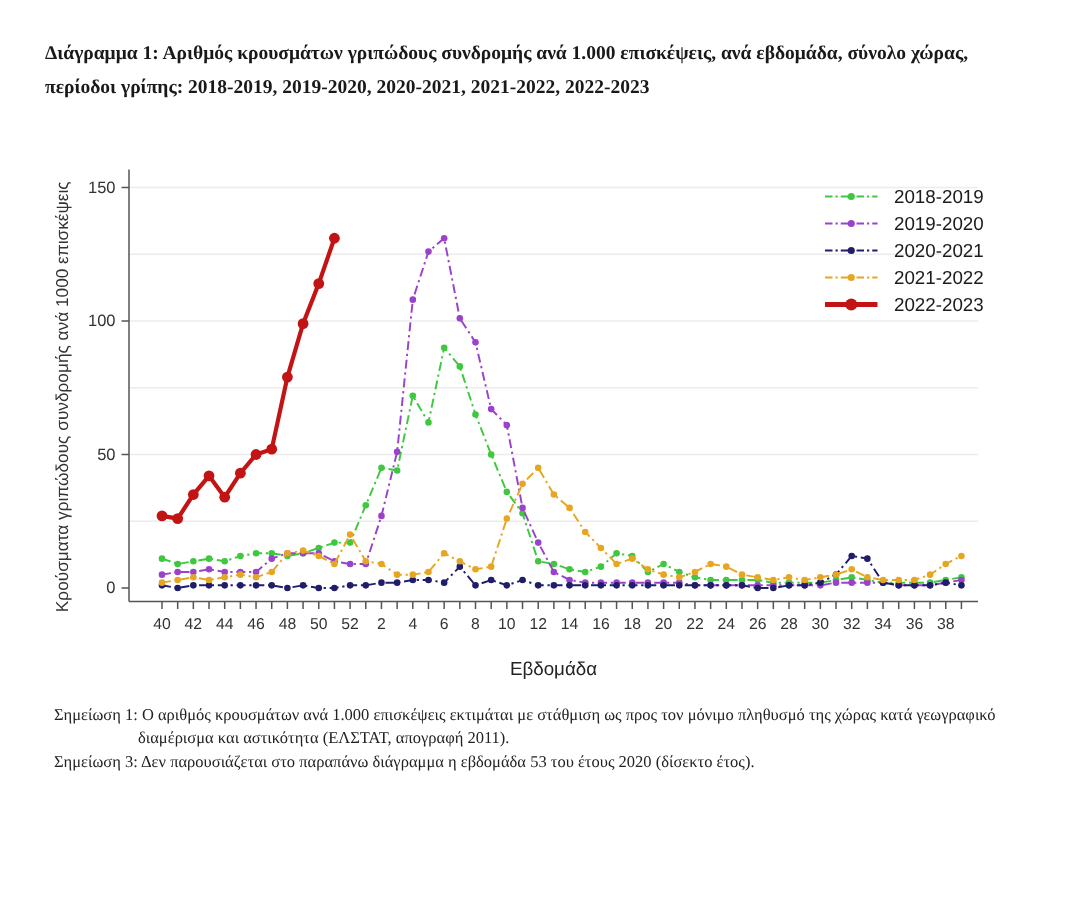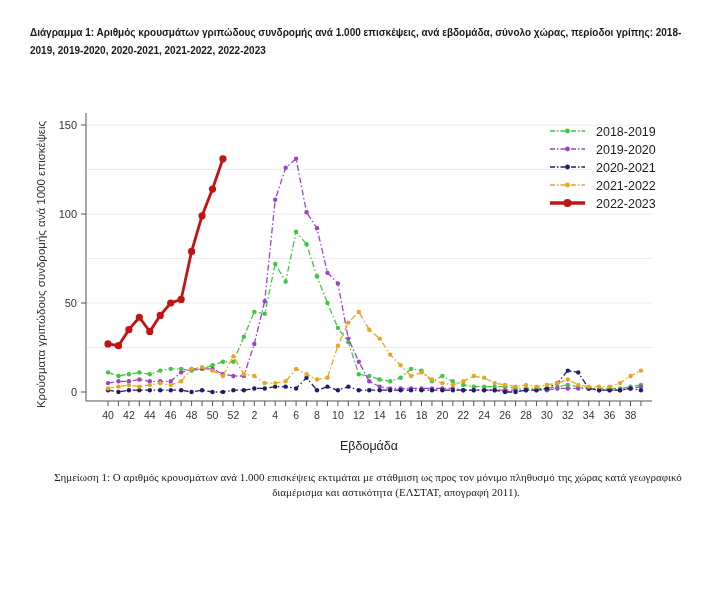--- a/index.html
+++ b/index.html
@@ -1,26 +1,26 @@
 <!DOCTYPE html>
 <html><head>
 <meta charset="utf-8">
 <style>
   html,body{margin:0;padding:0;background:#ffffff;}
   body{width:718px;height:599px;position:relative;overflow:hidden;
        font-family:"Liberation Sans", sans-serif;}
   .title{position:absolute;left:30px;top:24px;width:662px;
-         font-family:Liberation Sans, sans-serif;
-         font-weight:bold;font-size:10px;line-height:1.75;color:#191919;}
+         font-family:Liberation Serif, serif;
+         font-weight:bold;font-size:13px;line-height:1.75;color:#191919;}
   .chart-region{position:absolute;left:0;top:95px;width:718px;height:372px;}
   svg text{font-family:"Liberation Sans", sans-serif;}
   .footnotes{position:absolute;left:36px;top:470px;width:664px;
              font-family:"Liberation Serif", serif;
              font-size:11px;line-height:1.38;color:#222222;}
-  .footnotes p{margin:0 0 1px 0;padding-left:56px;text-indent:-56px;text-align:center;}
+  .footnotes p{margin:0 0 1px 0;padding-left:56px;text-indent:-56px;}
 </style>
 </head>
 <body>
 
 <div class="title">Διάγραμμα 1: Αριθμός κρουσμάτων γριπώδους συνδρομής ανά 1.000 επισκέψεις, ανά εβδομάδα, σύνολο χώρας, περίοδοι γρίπης: 2018-2019, 2019-2020, 2020-2021, 2021-2022, 2022-2023</div>
 
 <div class="chart-region">
   <svg id="flu-chart" width="718" height="372" viewBox="0 0 718 372">
       <g>
         <line x1="86" x2="652" y1="252.5" y2="252.5" stroke="#ececec" stroke-width="1"></line>
@@ -384,13 +384,14 @@
           <line x1="550" x2="585" y1="108" y2="108" stroke="#c21414" stroke-width="3.4" stroke-dasharray="none"></line>
           <circle cx="567.5" cy="108" r="4" fill="#c21414"></circle>
           <text x="596" y="112.5" font-size="12.5" fill="#1c1c1c">2022-2023</text>
         </g>
       </g>
     </svg>
 </div>
 
 <div class="footnotes">
   <p>Σημείωση 1: Ο αριθμός κρουσμάτων ανά 1.000 επισκέψεις εκτιμάται με στάθμιση ως προς τον μόνιμο πληθυσμό της χώρας κατά γεωγραφικό διαμέρισμα και αστικότητα (ΕΛΣΤΑΤ, απογραφή 2011).</p>
+  <p>Σημείωση 3: Δεν παρουσιάζεται στο παραπάνω διάγραμμα η εβδομάδα 53 του έτους 2020 (δίσεκτο έτος).</p>
 </div>
 
 </body></html>

